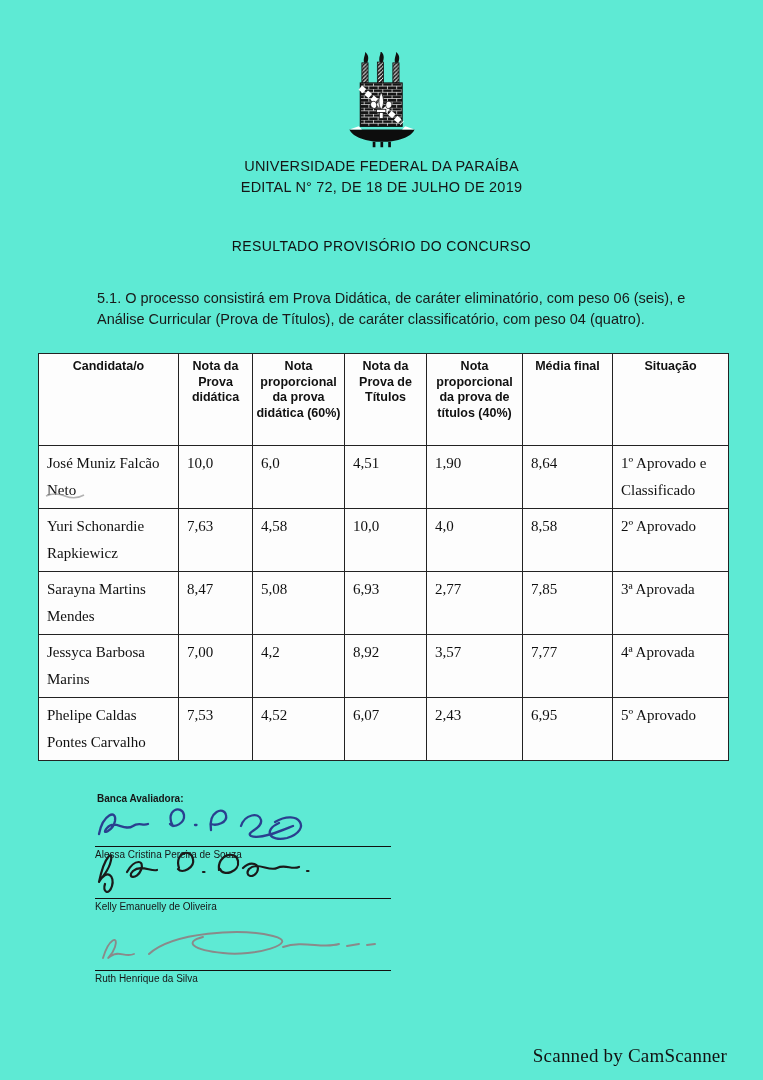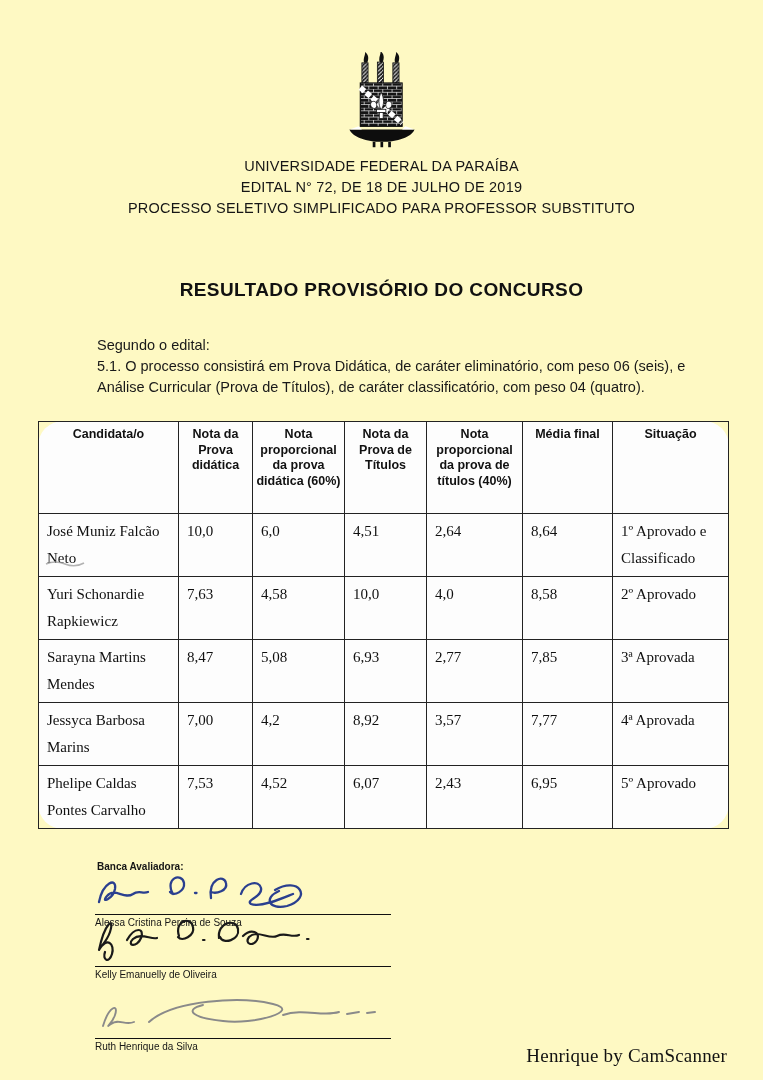--- a/index.html
+++ b/index.html
@@ -1,38 +1,37 @@
 <!DOCTYPE html>
 <html><head>
 <meta charset="utf-8">
 <style>
   html,body{margin:0;padding:0;background:#e8e8e8;}
   .page{
     position:relative;
     width:763px;height:1080px;
     margin:0 auto;
-    background:#fef9c3;
+    background:#5eead4;
     font-family:"Liberation Sans",sans-serif;
     color:#1c1c1c;
     overflow:hidden;
   }
   
   .seal-wrap{display:flex;justify-content:center;padding-top:52px;}
   .hdr-text{margin-top:8px;text-align:center;line-height:21px;font-size:14.5px;color:#161616;letter-spacing:.2px;}
-  .doc-title{margin:60px 0 0 0;text-align:center;font-size:19px;font-weight:bold;letter-spacing:.4px;color:#111;}
+  .doc-title{margin:40px 0 0 0;text-align:center;font-size:14px;font-weight:normal;letter-spacing:.4px;color:#111;}
   
   .intro{margin:34px 0 0 97px;width:600px;font-size:14.5px;line-height:21px;color:#191919;}
   
   table.results{
     border-collapse:collapse;
     margin:23px 0 0 38px;
     table-layout:fixed;
     width:690px;
     background:#fdfdfd;
-    border-radius:25px;
   }
   table.results th,table.results td{border:1.7px solid #232323;}
   table.results th{
     font-family:"Liberation Sans",sans-serif;
     font-size:12.5px;font-weight:bold;color:#111;
     text-align:center;vertical-align:top;
     padding:5px 2px 4px 2px;line-height:15.5px;height:82px;
   }
   table.results td{
     font-family:Liberation Serif, serif;
@@ -104,27 +103,25 @@
       <path d="M92,100 L80,96 L76,100 Z" fill="#fff"></path>
       <rect x="38" y="116" width="3.5" height="7" fill="#0d0d0d"></rect>
       <rect x="48" y="116" width="3.5" height="7" fill="#0d0d0d"></rect>
       <rect x="58" y="116" width="3.5" height="7" fill="#0d0d0d"></rect>
     </svg>
   </div>
 
   <div class="hdr-text">
     <div>UNIVERSIDADE FEDERAL DA PARAÍBA</div>
     <div>EDITAL N° 72, DE 18 DE JULHO DE 2019</div>
-    <div>PROCESSO SELETIVO SIMPLIFICADO PARA PROFESSOR SUBSTITUTO</div>
   </div>
 
   <h1 class="doc-title">RESULTADO PROVISÓRIO DO CONCURSO</h1>
 
   <div class="intro">
-    <div>Segundo o edital:</div>
     <div>5.1. O processo consistirá em Prova Didática, de caráter eliminatório, com peso 06 (seis), e</div>
     <div>Análise Curricular (Prova de Títulos), de caráter classificatório, com peso 04 (quatro).</div>
   </div>
 
   <table class="results">
     <colgroup>
       <col style="width:140px">
         <col style="width:74px">
         <col style="width:92px">
       <col style="width:82px">
@@ -144,21 +141,21 @@
         </tr>
     </thead>
     <tbody>
         <tr>
           <td class="name-cell">José Muniz Falcão Neto<span class="strike-artifact"><svg width="40" height="10" viewBox="0 0 40 10">
                 <path d="M1,6 Q10,2 20,6 T39,5" fill="none" stroke="#9a9a9a" stroke-width="1.6"></path>
               </svg></span></td>
           <td>10,0</td>
           <td>6,0</td>
           <td>4,51</td>
-          <td>2,64</td>
+          <td>1,90</td>
           <td>8,64</td>
           <td>1º Aprovado e Classificado</td>
         </tr>
         <tr>
           <td class="name-cell">Yuri Schonardie Rapkiewicz</td>
           <td>7,63</td>
           <td>4,58</td>
           <td>10,0</td>
           <td>4,0</td>
           <td>8,58</td>
@@ -241,15 +238,15 @@
           <path d="M256,26 L268,24"></path>
           <path d="M276,25 L284,24"></path>
         </g>
       </svg>
       <div class="sig-line"></div>
       <div class="sig-name">Ruth Henrique da Silva</div>
     </div>
 
   </div>
 
-  <div class="camscanner">Henrique by CamScanner</div>
+  <div class="camscanner">Scanned by CamScanner</div>
 
 </div>
 
 </body></html>

